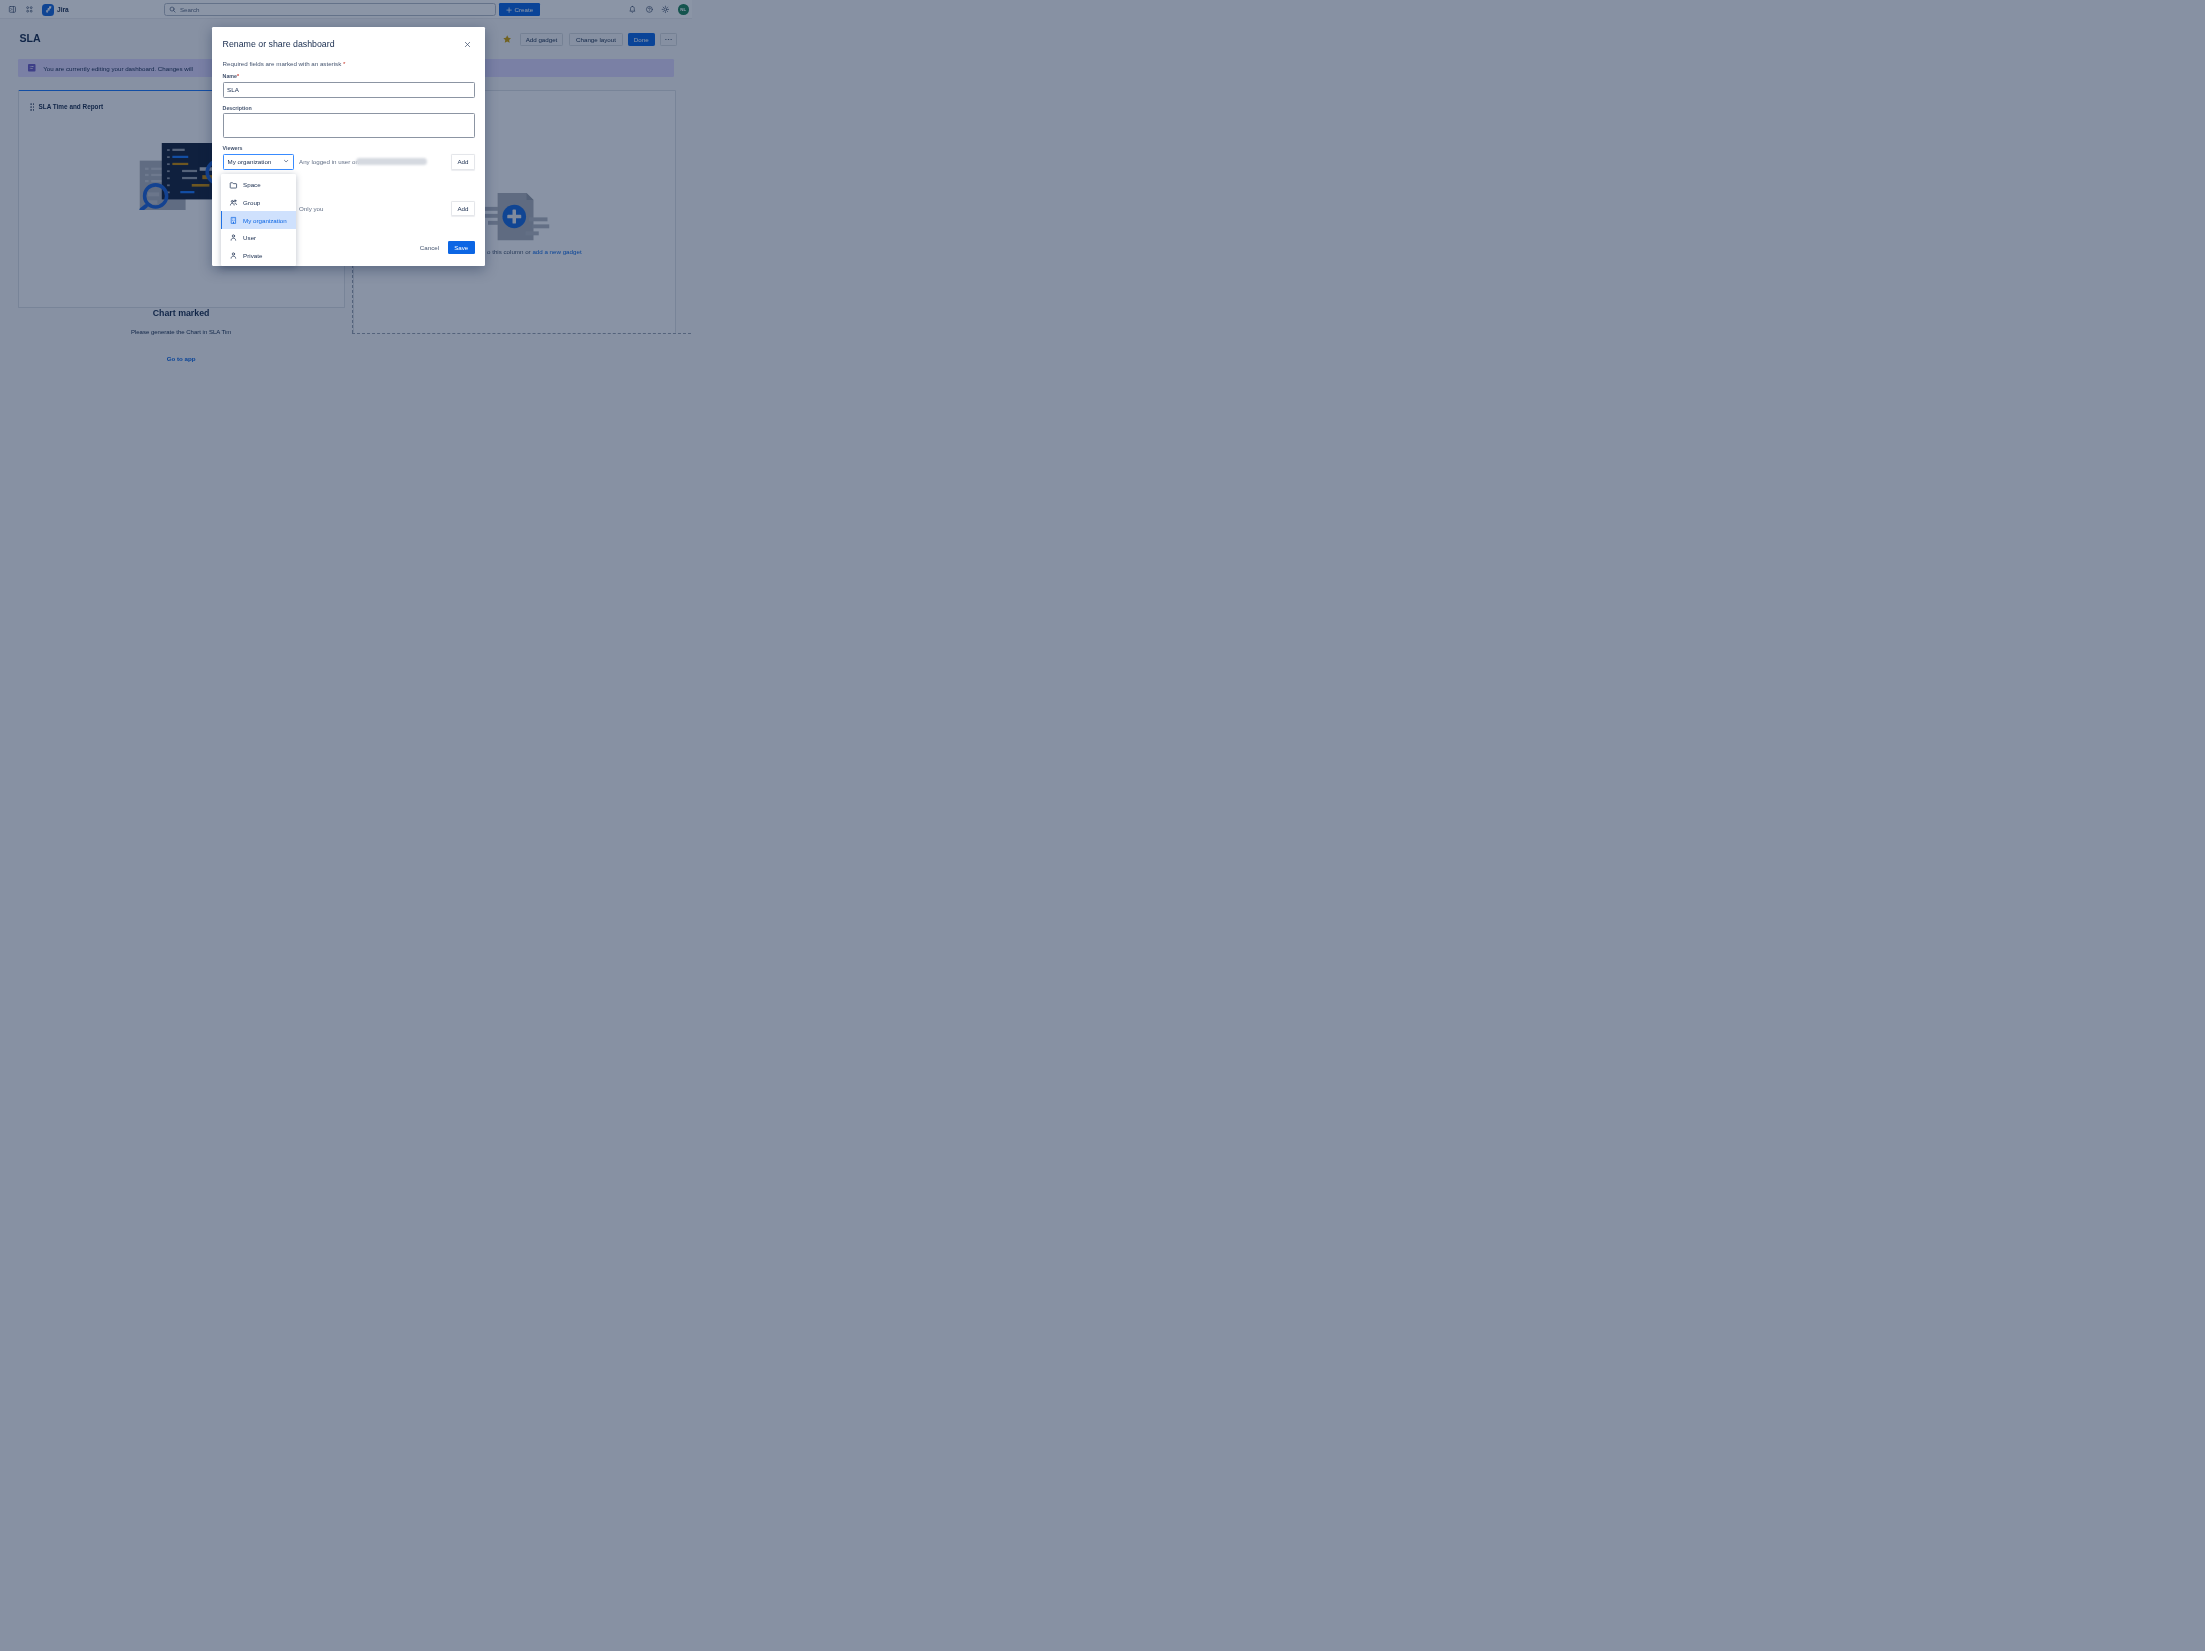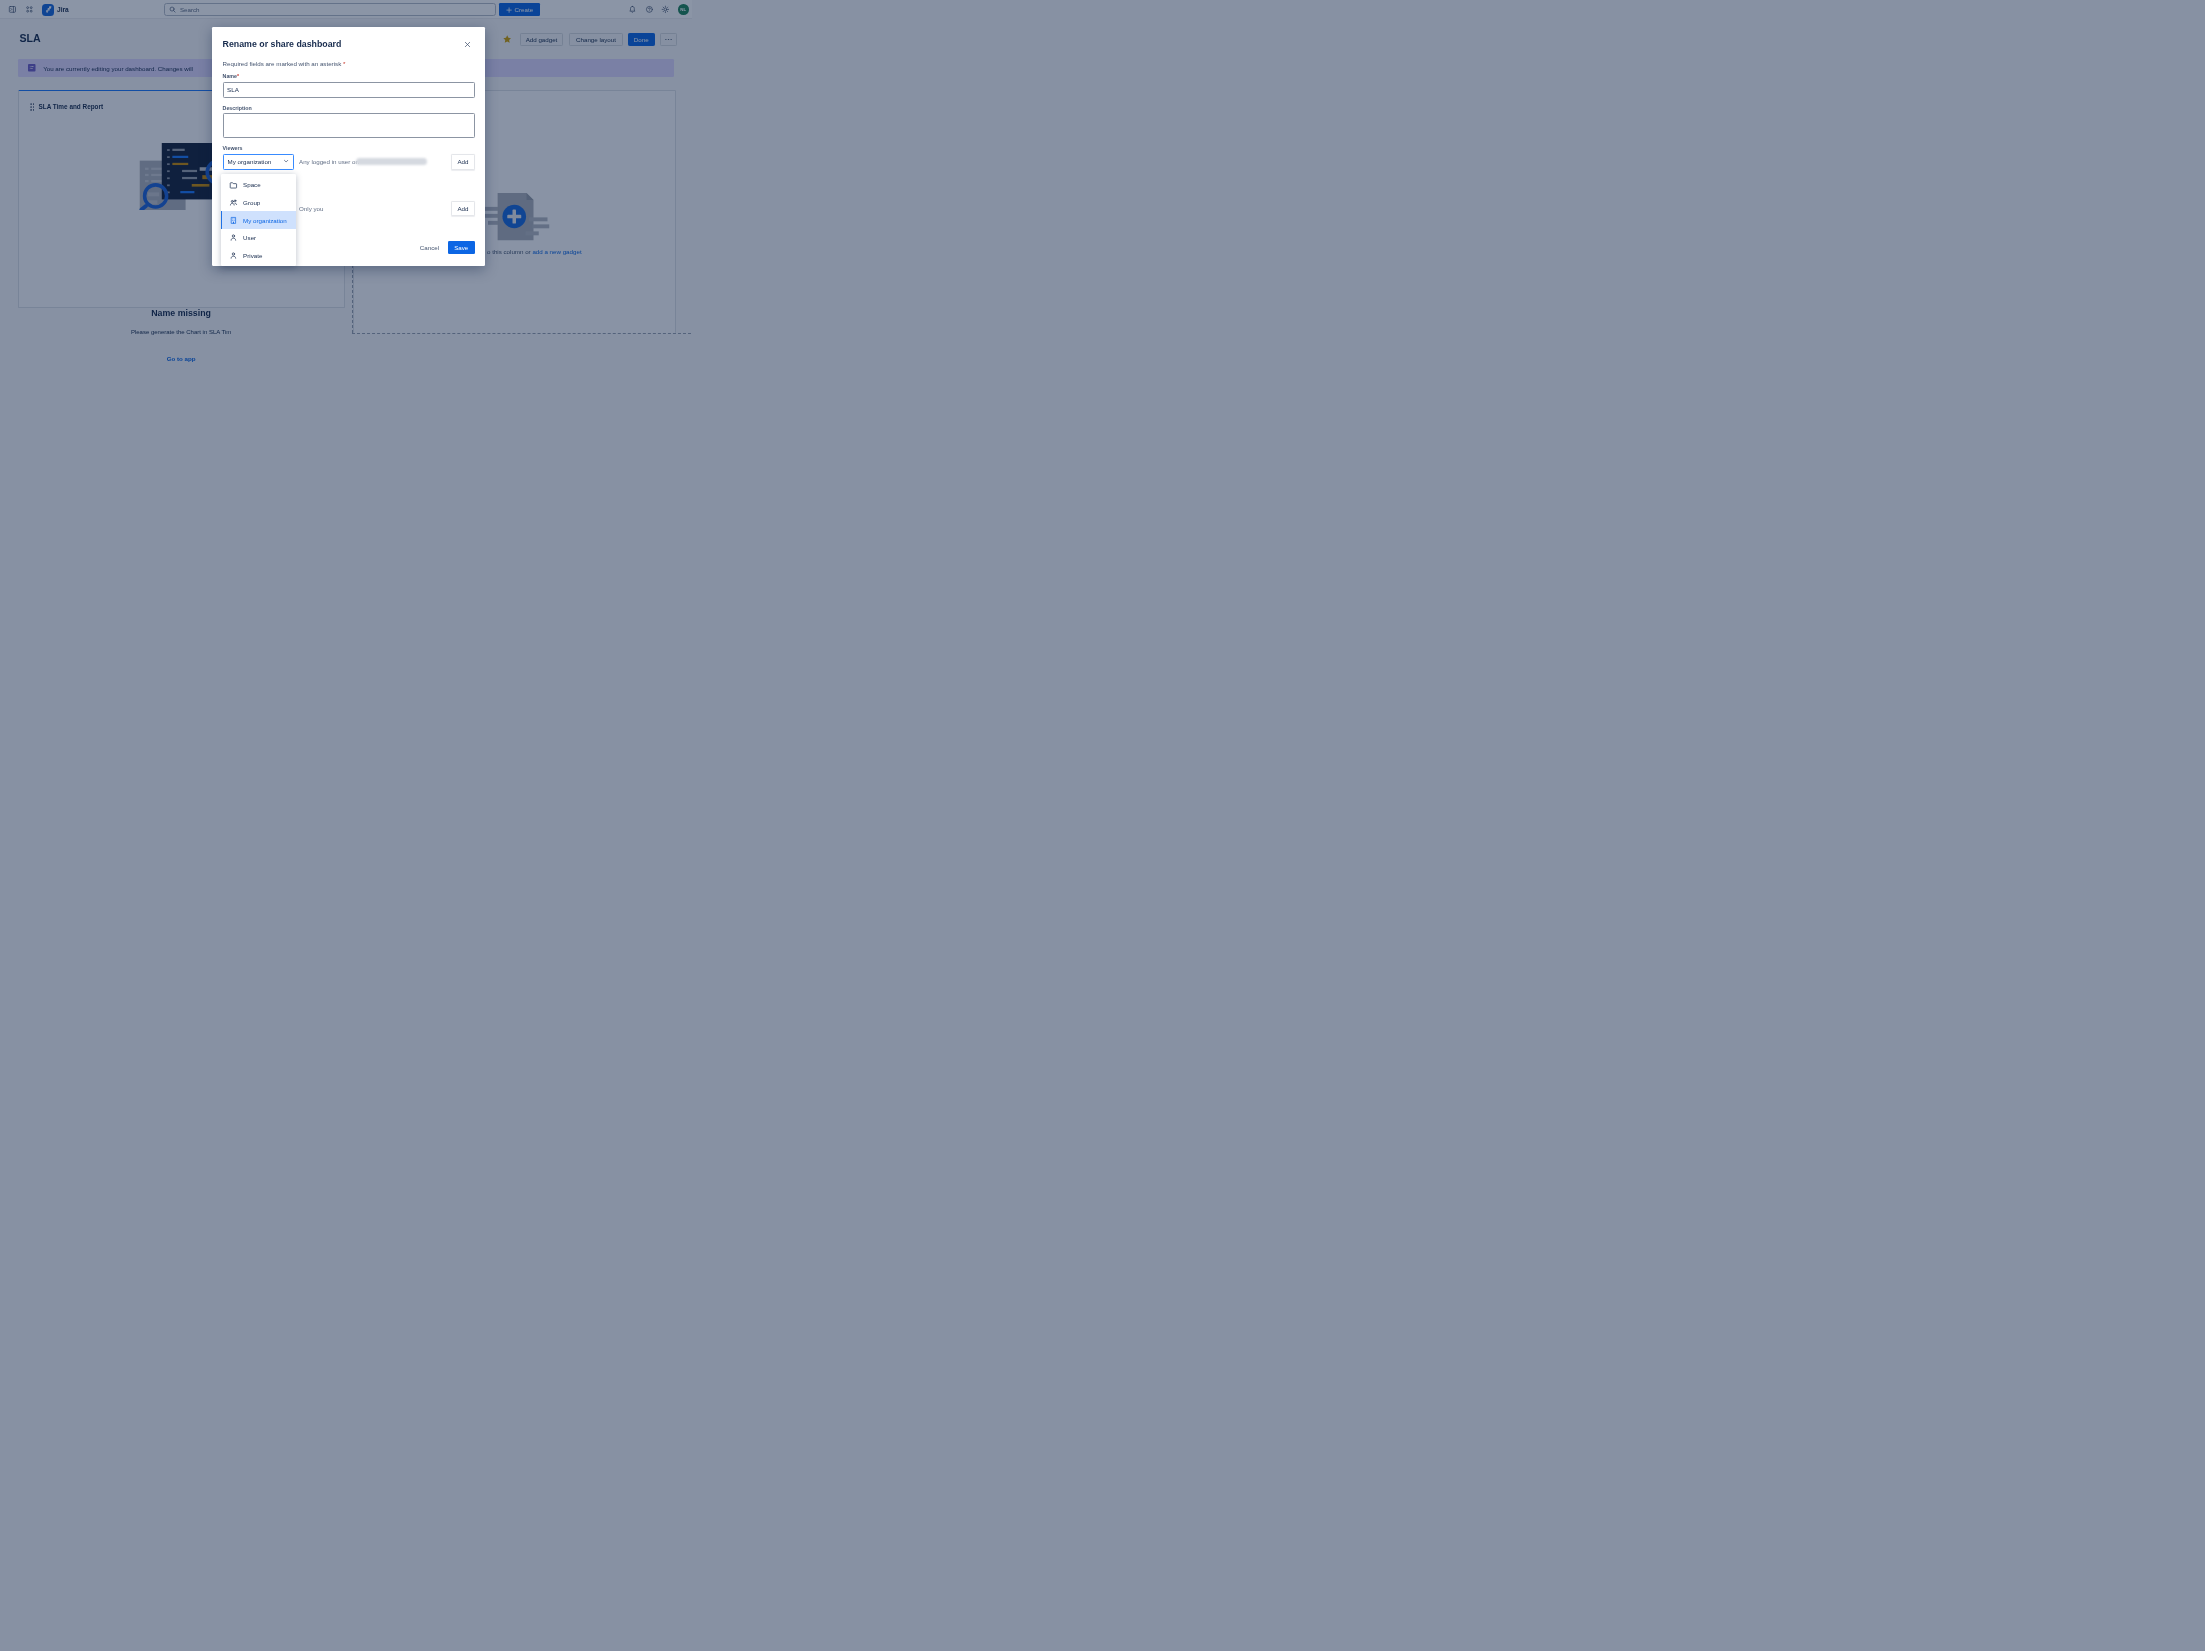--- a/index.html
+++ b/index.html
@@ -64,21 +64,21 @@
   .illu-right { position:absolute; left:124px; top:101px; }
   .right-drop-text { position:absolute; left:133px; top:157px; font-size:6.2px; color:#44546F; white-space:nowrap; }
   .right-drop-text .lnk { color:#0C66E4; font-weight:500; cursor:pointer; }
 
   
   .blanket { position:absolute; inset:0; background:rgba(9,30,66,0.47); z-index:5; }
 
   
   .modal { position:absolute; left:212px; top:26.5px; width:273px; height:239px; background:#fff;
     border-radius:1.3px; box-shadow:0 3.5px 12.3px rgba(9,30,66,0.35); z-index:10; }
-  .m-title { position:absolute; left:10.6px; top:12.3px; font-size:8.8px; font-weight:700; color:#172B4D; }
+  .m-title { position:absolute; left:10.6px; top:12.3px; font-size:8.8px; font-weight:400; color:#172B4D; }
   .m-close { position:absolute; left:250px; top:12.8px; width:10.6px; height:10.6px; border-radius:1.3px;
     display:flex; align-items:center; justify-content:center; color:#44546F; background:none; border:none; }
   .m-note { position:absolute; left:10.6px; top:33px; font-size:6.2px; color:#44546F; }
   .req { color:#C9372C; }
   .m-label { position:absolute; left:10.6px; font-size:5.3px; font-weight:700; color:#44546F; }
   .m-input { position:absolute; left:10.6px; top:55px; width:252px; height:16.3px;
     border:0.4px solid #8C95A3; border-radius:1.3px; font-size:6.2px; color:#172B4D; padding:0 3.5px;
     font-family:inherit; outline:none; background:#fff; }
   .m-textarea { position:absolute; left:10.6px; top:86px; width:252px; height:25px;
     border:0.4px solid #8C95A3; border-radius:1.3px; font-family:inherit; font-size:6.2px; color:#172B4D;
@@ -252,21 +252,21 @@
       <rect x="126" y="93" width="40" height="6" fill="#C88A04"></rect>
     <rect x="70" y="110" width="6" height="4" fill="#8E95A3"></rect>
       <rect x="100" y="109" width="32" height="5" fill="#1D7AFC"></rect>
     <rect x="144" y="55" width="38" height="8" fill="#C8CBD2"></rect>
       <rect x="150" y="73" width="34" height="9" fill="#C88A04"></rect>
     <circle cx="186" cy="66" r="25" fill="none" stroke="#1D63D8" stroke-width="8"></circle>
     <circle cx="44" cy="120" r="25" fill="none" stroke="#1D63D8" stroke-width="8"></circle>
     <line x1="22" y1="143" x2="12" y2="151" stroke="#1D63D8" stroke-width="9" stroke-linecap="round"></line>
   </svg>
 
-  <div class="chart-missing">Name missing</div>
+  <div class="chart-missing">Chart marked</div>
   <div class="chart-sub">Please generate the Chart in SLA Tim</div>
   <div class="goto-app">Go to app</div>
 </div>
 
 <div class="col-divider"></div>
 <div class="bottom-dash"></div>
 <div class="card-right">
   <svg class="illu-right" width="76" height="49" viewBox="0 0 172 112">
     <rect x="14" y="34" width="36" height="9" fill="#B4B8C1"></rect>
     <rect x="4" y="50" width="44" height="9" fill="#B4B8C1"></rect>

